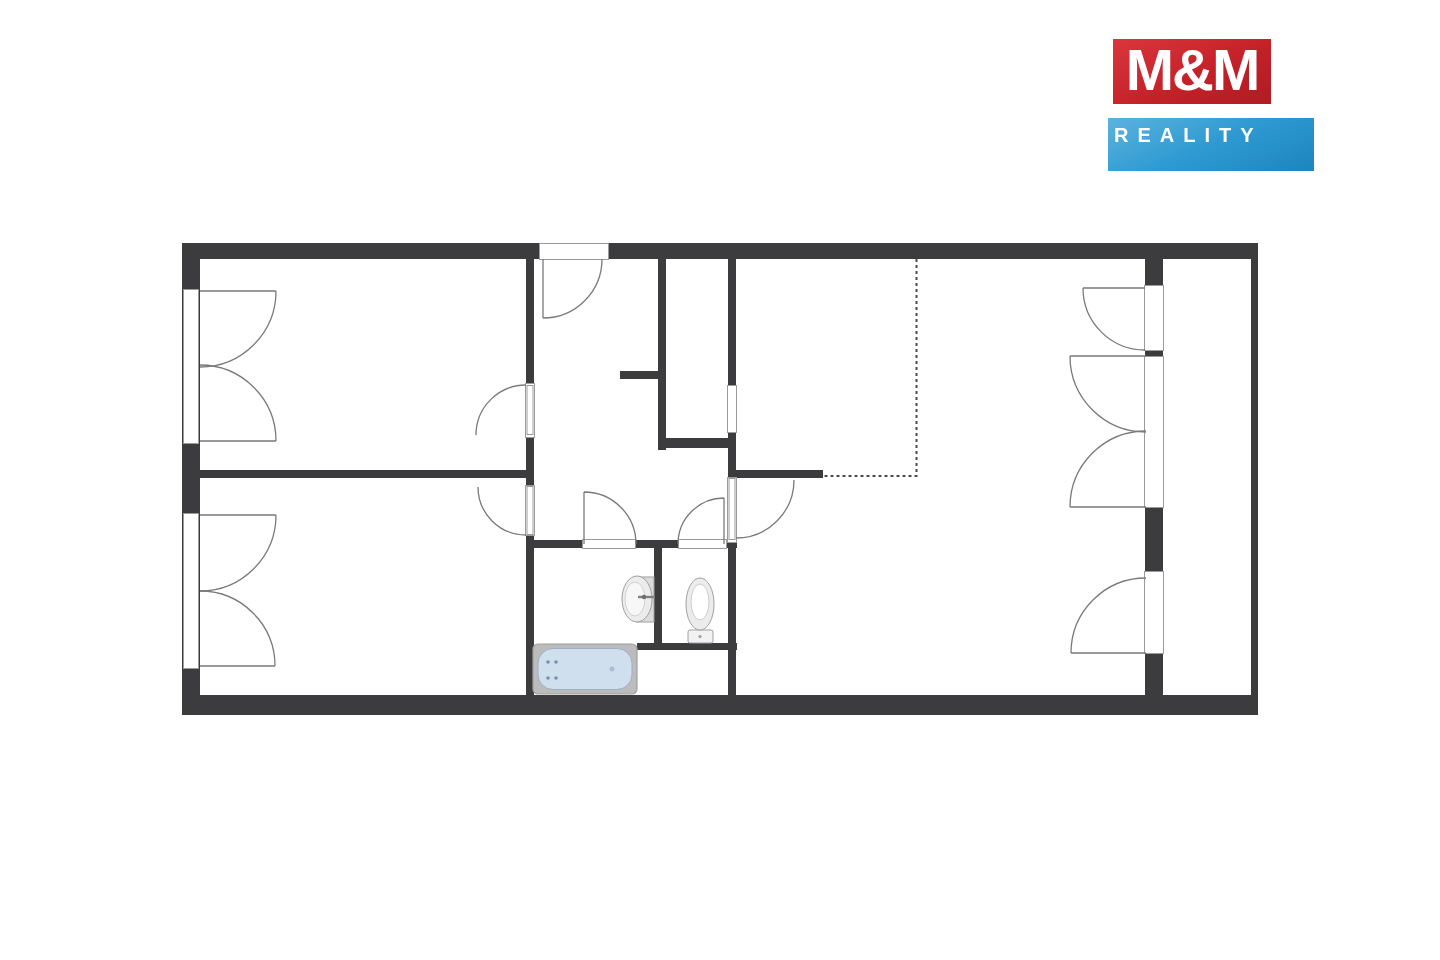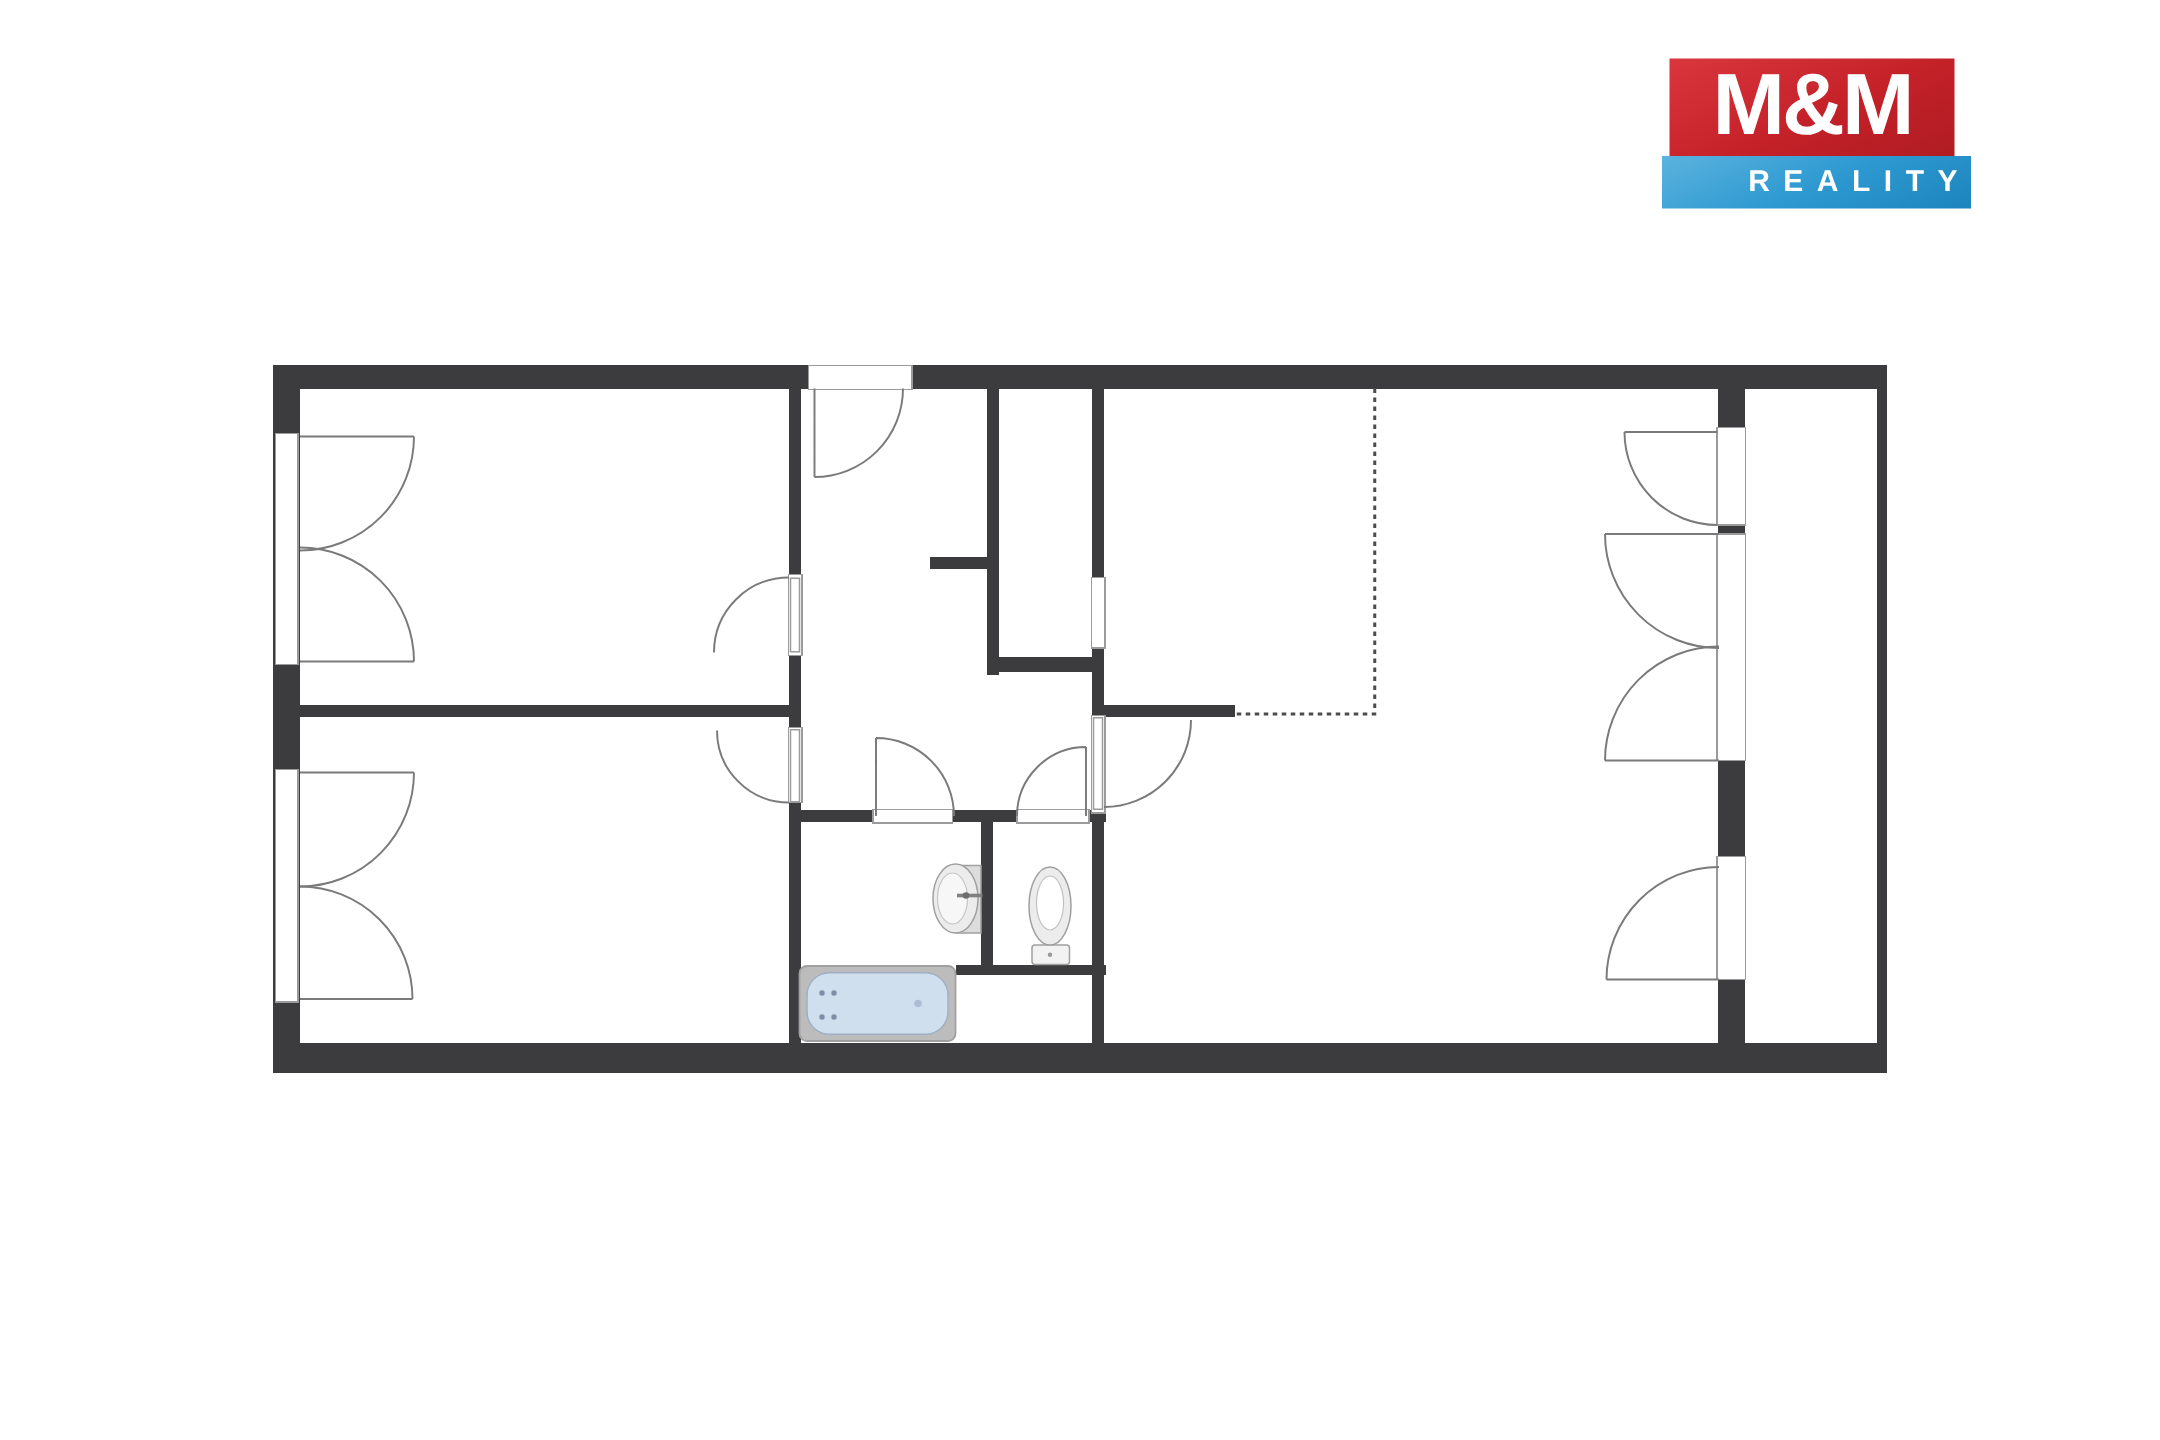--- a/index.html
+++ b/index.html
@@ -4,29 +4,29 @@
 <style>
   html,body{margin:0;padding:0;background:#fff;}
   body{width:1440px;height:960px;position:relative;overflow:hidden;
        font-family:"Liberation Sans",sans-serif;}
   .stage{position:absolute;inset:0;background:var(--background,#fff);}
   svg{position:absolute;left:0;top:0;}
 
   
   .logo{position:absolute;left:1108px;top:39px;width:206px;}
   .logo-top{
-    margin-left:5px;width:190px;height:65px;
+    margin-left:5px;width:158px;height:65px;
     background:linear-gradient(155deg,var(--logo-red-light) 0%,var(--logo-red) 55%,#b01c23 100%);
     color:var(--logo-text);text-align:center;
     font-weight:bold;font-size:58px;line-height:62px;letter-spacing:-2px;
   }
   .logo-bottom{
-    margin-top:0;width:206px;height:35px;
+    margin-top:14px;width:206px;height:53px;
     background:linear-gradient(155deg,var(--logo-blue-light) 0%,var(--logo-blue) 50%,#1d84bc 100%);
-    color:var(--logo-text);text-align:right;
+    color:var(--logo-text);text-align:left;
     font-weight:bold;font-size:20px;line-height:35px;letter-spacing:9px;text-indent:6px;
   }
 
   
   .wall{fill:var(--wall);shape-rendering:crispEdges;}
   .opening{fill:#ffffff;stroke:var(--opening-stroke);stroke-width:1;shape-rendering:crispEdges;}
   .leaf{fill:#ffffff;stroke:var(--opening-stroke);stroke-width:1;}
   .arc{fill:none;stroke:var(--arc);stroke-width:1.3;}
   .dash{fill:none;stroke:var(--dashed-line);stroke-width:2;stroke-dasharray:3 3;}
   .fix{stroke:var(--fixture-stroke);}

